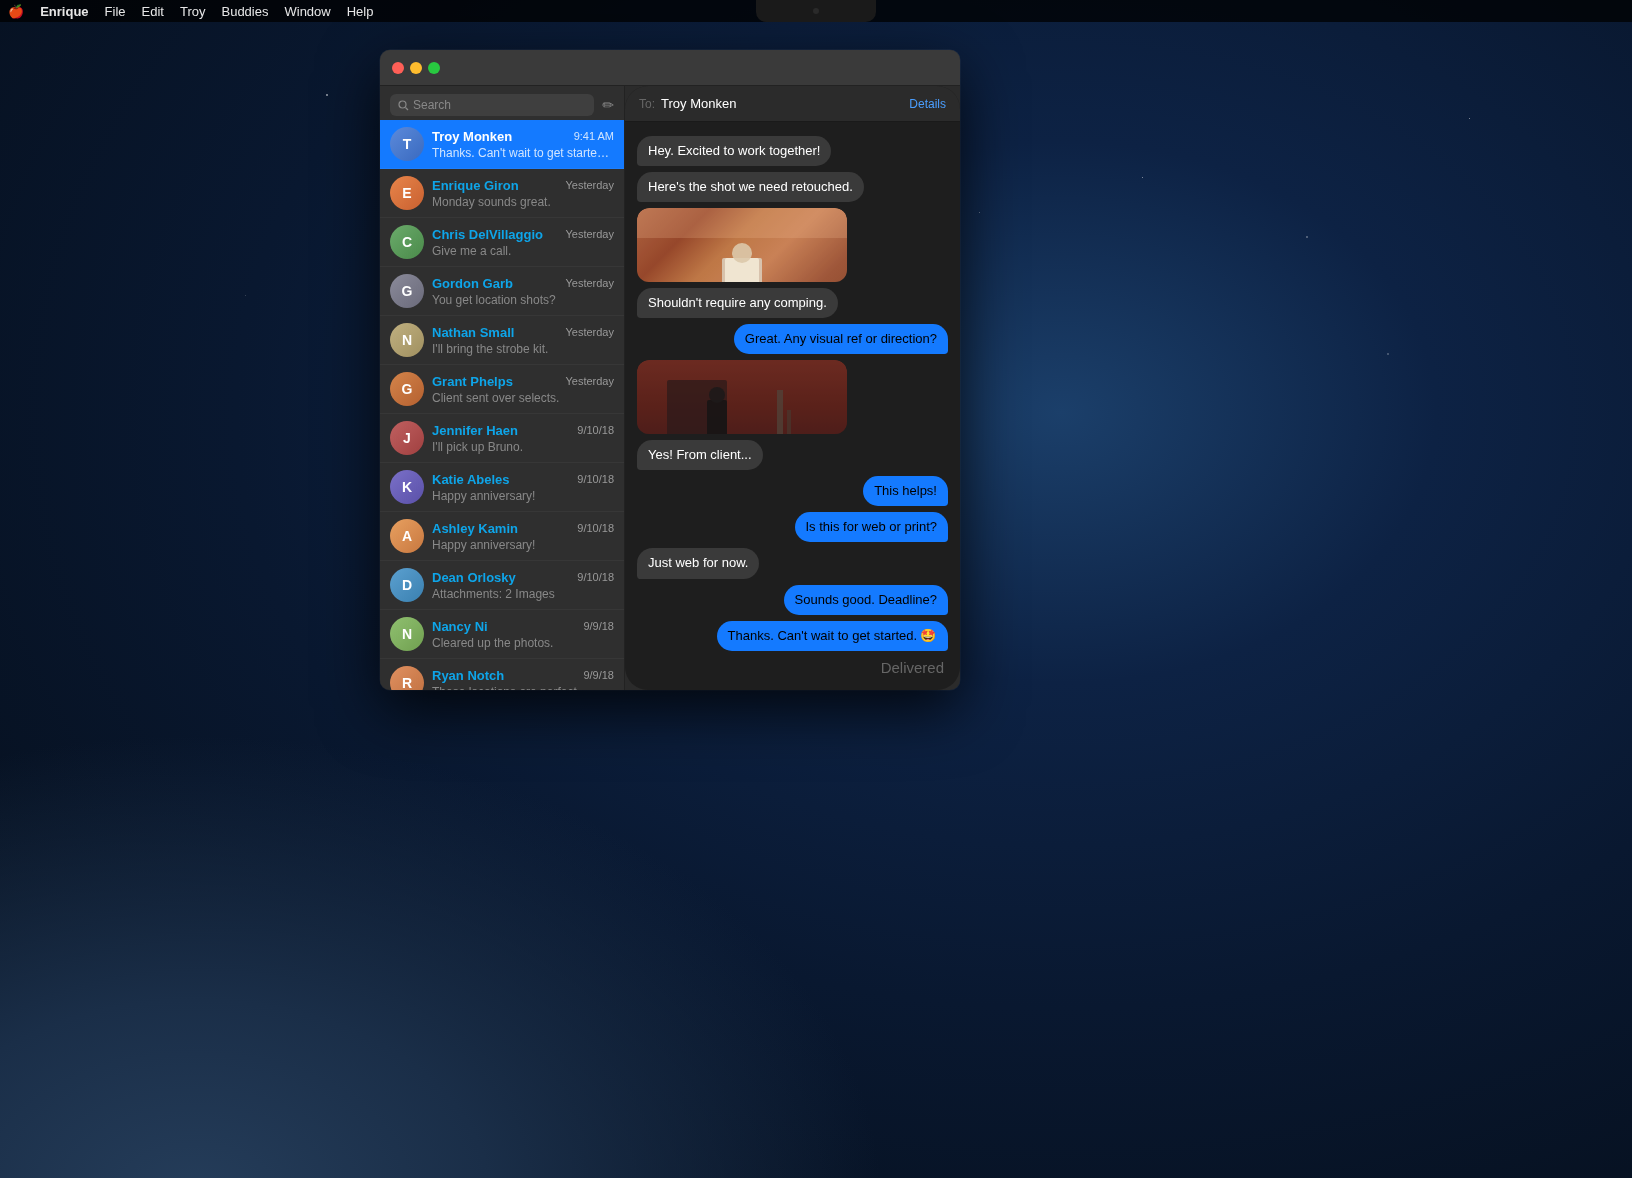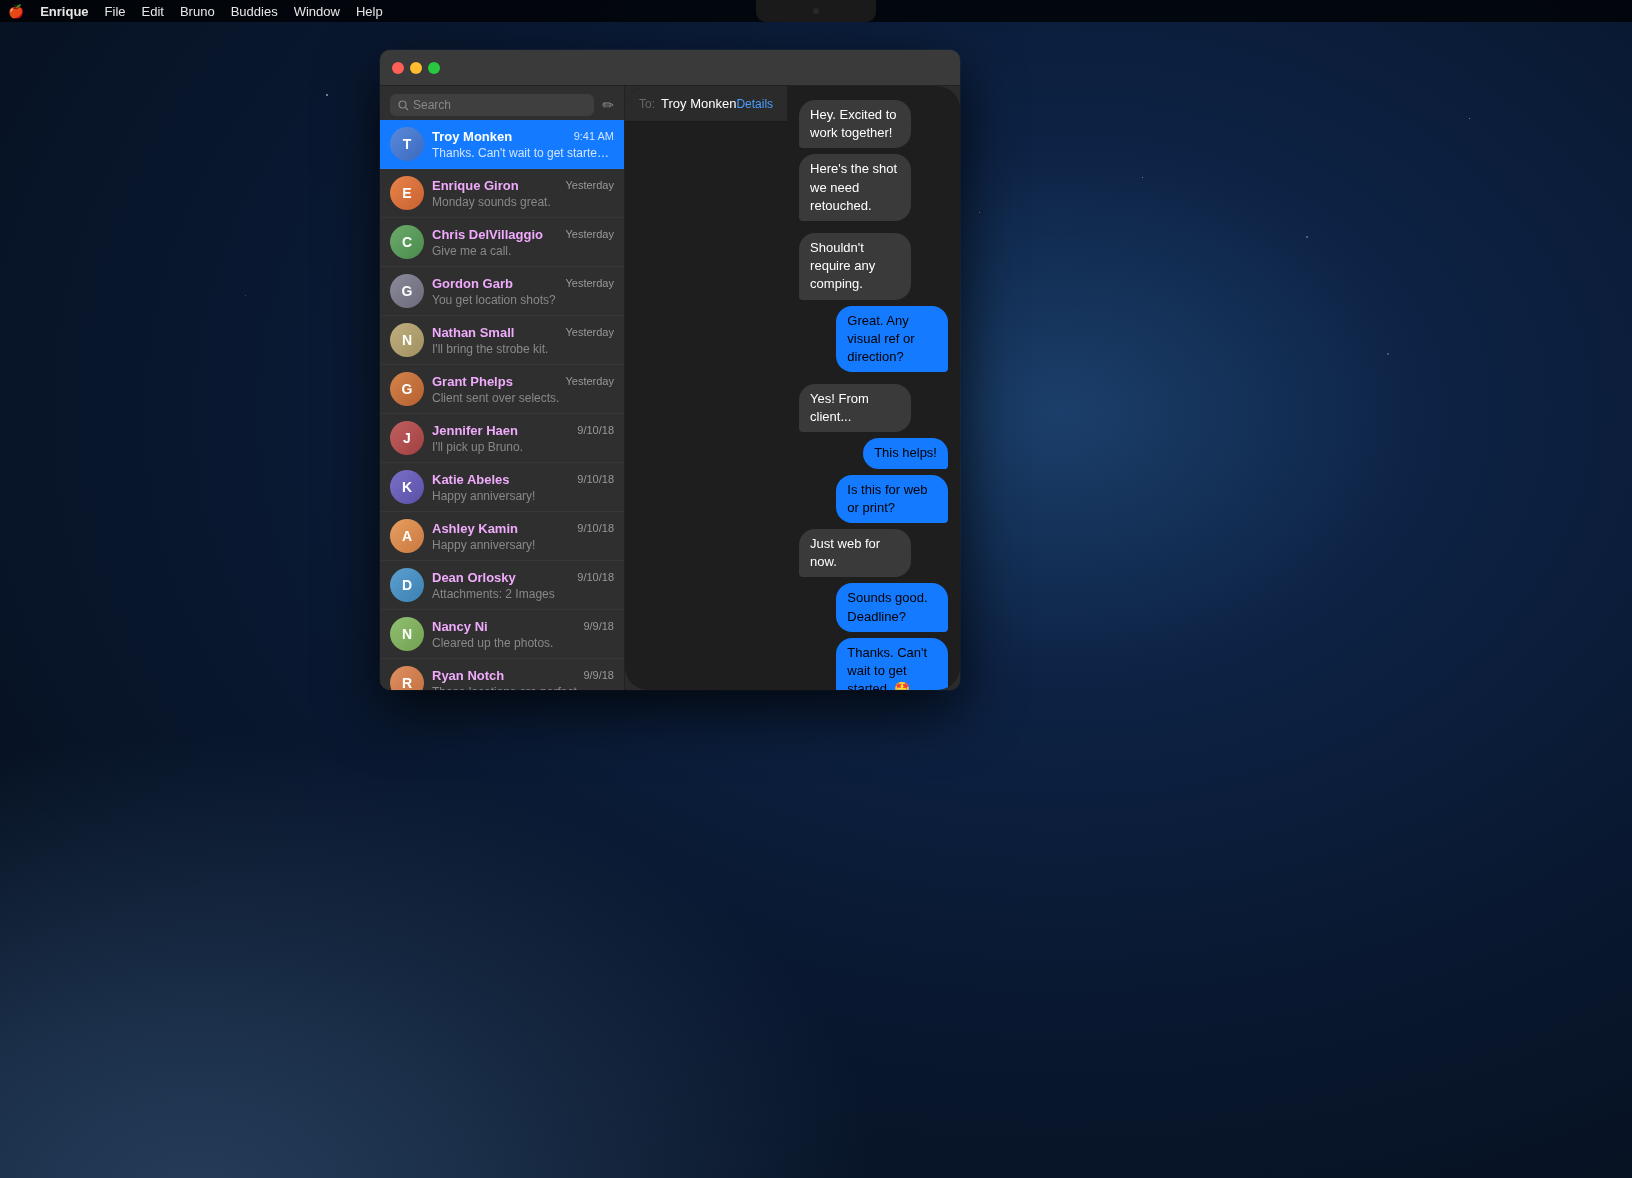--- a/index.html
+++ b/index.html
@@ -200,21 +200,21 @@
     .conv-header {
       display: flex;
       justify-content: space-between;
       align-items: center;
       margin-bottom: 2px;
     }
 
     .conv-name {
       font-size: 13px;
       font-weight: 600;
-      color: #f0abfc;
+      color: #0ea5e9;
       white-space: nowrap;
       overflow: hidden;
       text-overflow: ellipsis;
     }
 
     .conv-item.active .conv-name { color: #fff; }
 
     .conv-time {
       font-size: 11px;
       color: #999;
@@ -232,21 +232,21 @@
       text-overflow: ellipsis;
     }
 
     .conv-item.active .conv-preview { color: rgba(255,255,255,0.8); }
 
     
     .chat-area {
       flex: 1;
       background: #1e1e1e;
       display: flex;
-      flex-direction: row;
+      flex-direction: column;
       overflow: hidden;
       border-radius: 23px;
     }
 
     .chat-header {
       height: 36px;
       background: #2b2b2b;
       display: flex;
       align-items: center;
       padding: 0 14px;
@@ -436,21 +436,21 @@
     <div class="wstar" style="width:2px;height:2px;top:30%;left:85%;opacity:0.5"></div>
     <div class="wstar" style="width:1px;height:1px;top:10%;left:90%;"></div>
   </div>
   <div class="wallpaper-dune"></div>
 
   <div class="menubar">
     <span class="menubar-item">🍎</span>
     <span class="menubar-item bold">Enrique</span>
     <span class="menubar-item">File</span>
     <span class="menubar-item">Edit</span>
-    <span class="menubar-item">Bruno</span>
+    <span class="menubar-item">Troy</span>
     <span class="menubar-item">Buddies</span>
     <span class="menubar-item">Window</span>
     <span class="menubar-item">Help</span>
   </div>
 
   <div class="messages-window">
 
     <div class="window-titlebar">
       <div class="traffic-lights">
         <div class="traffic-light tl-close"></div>

